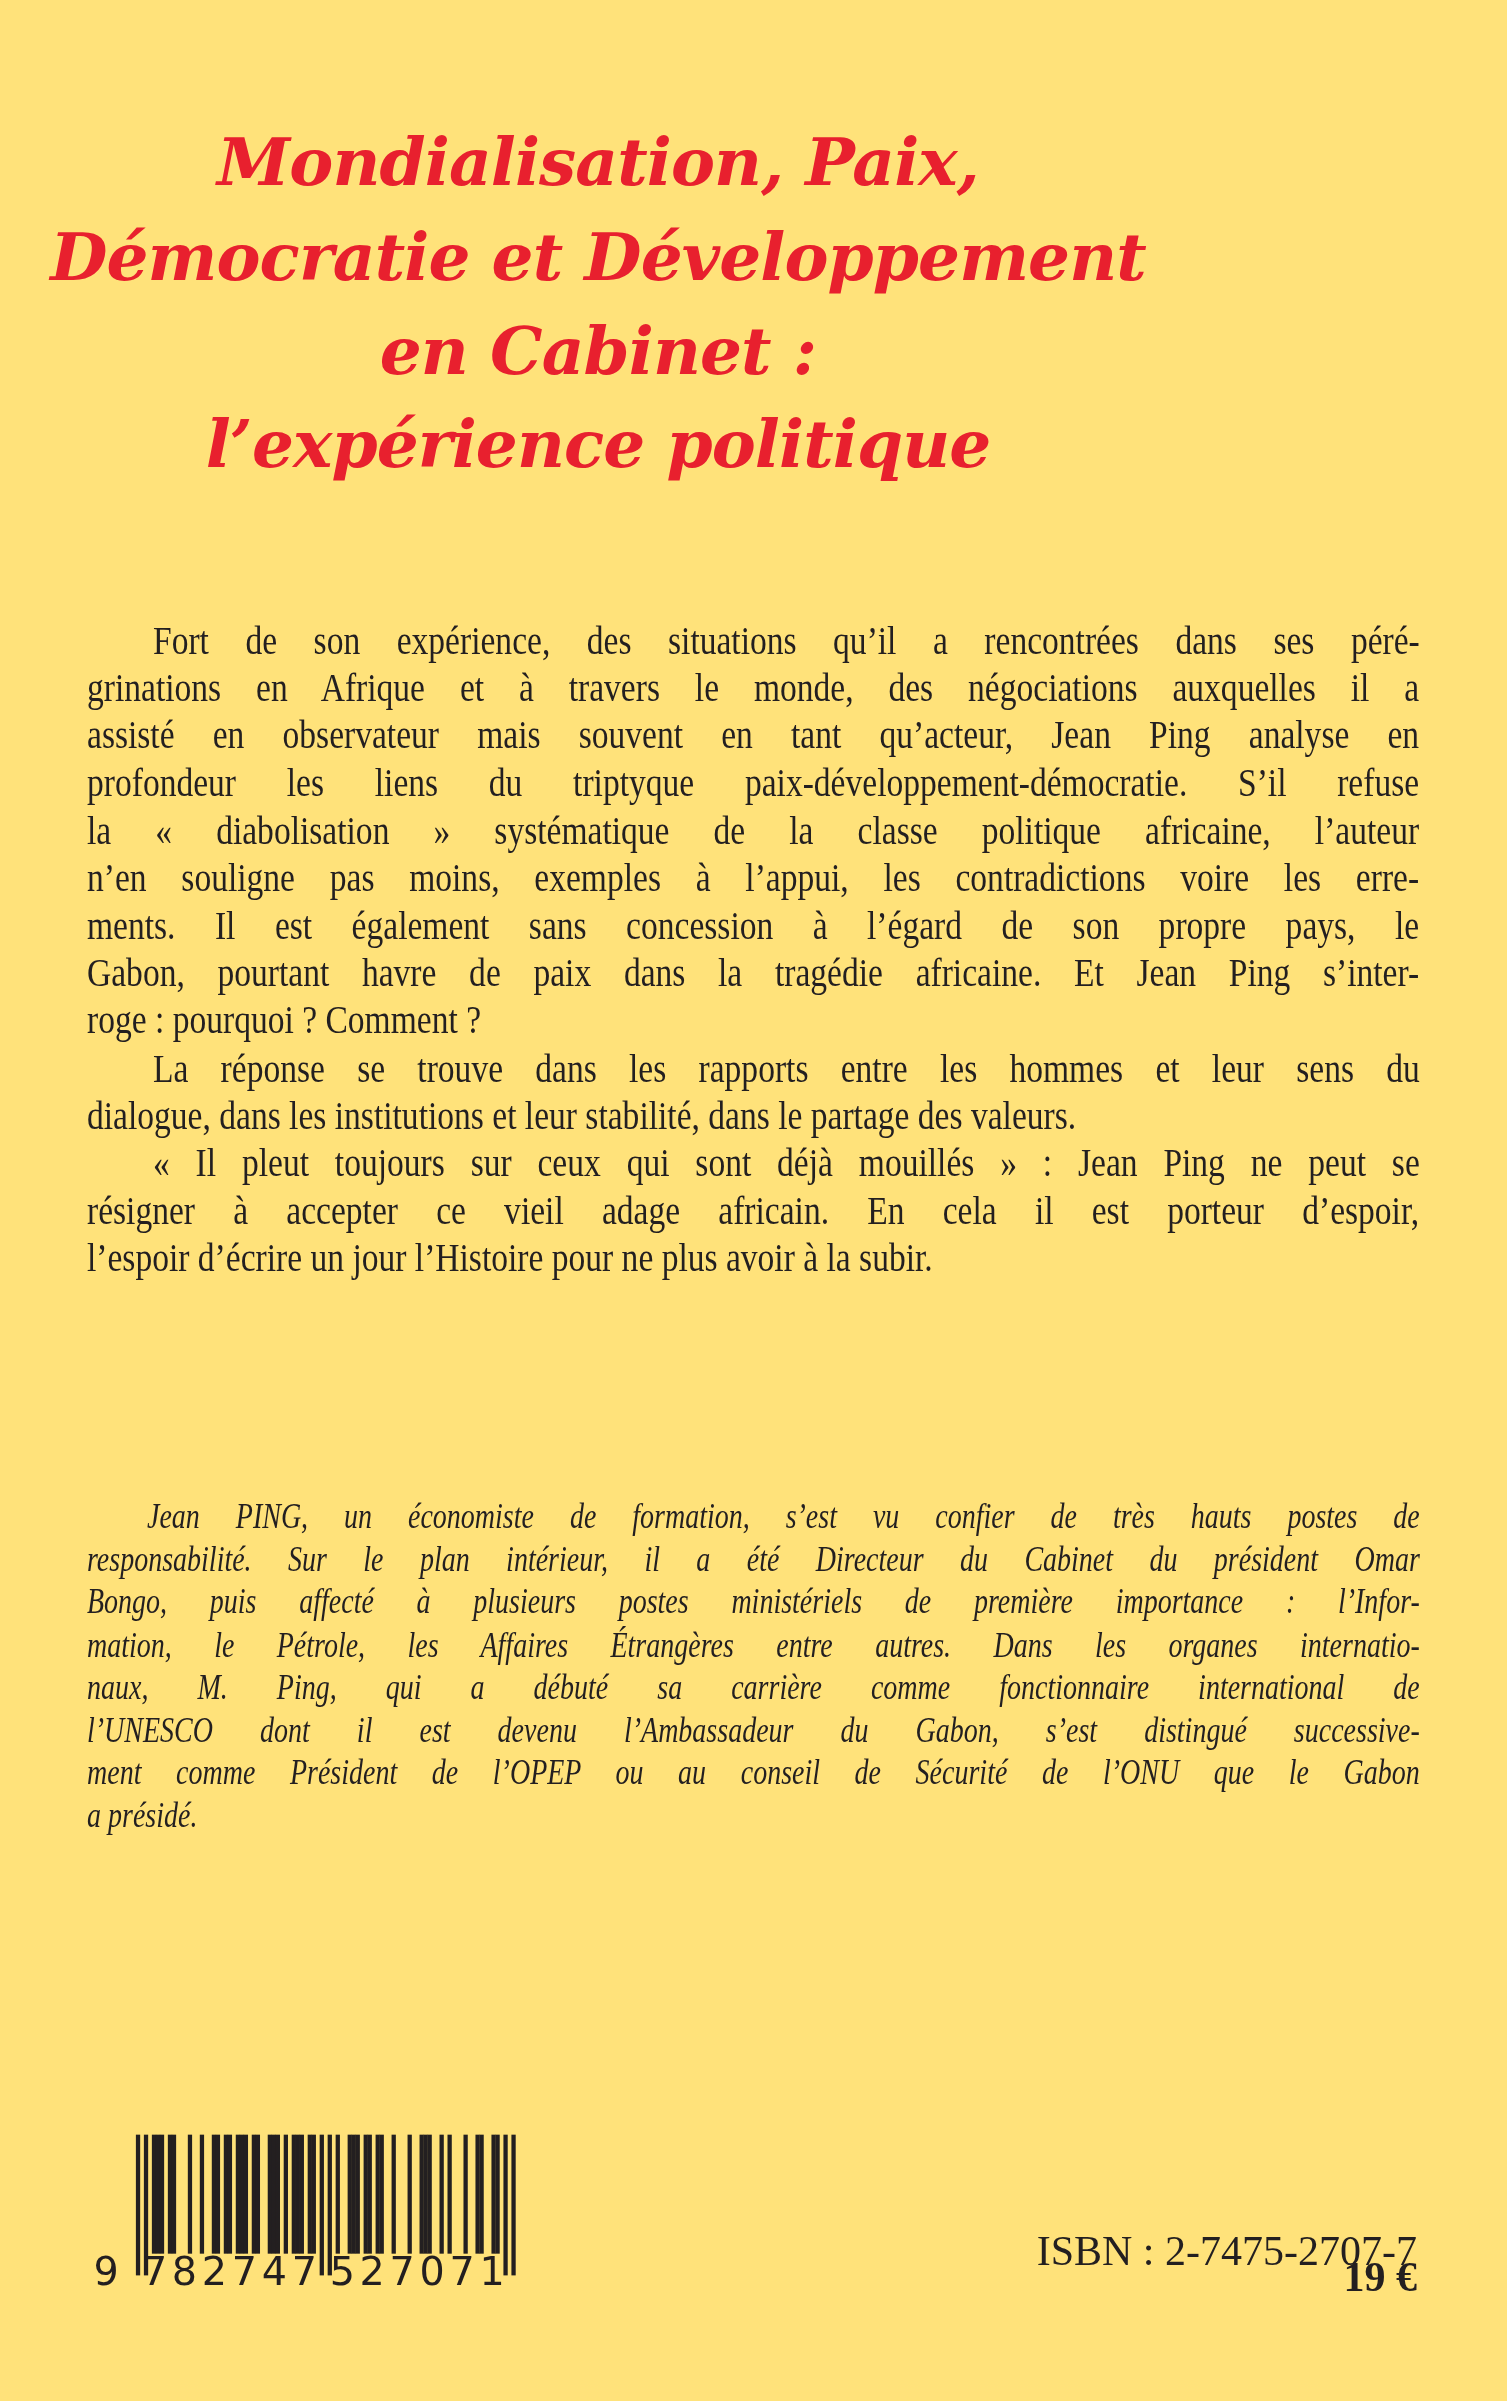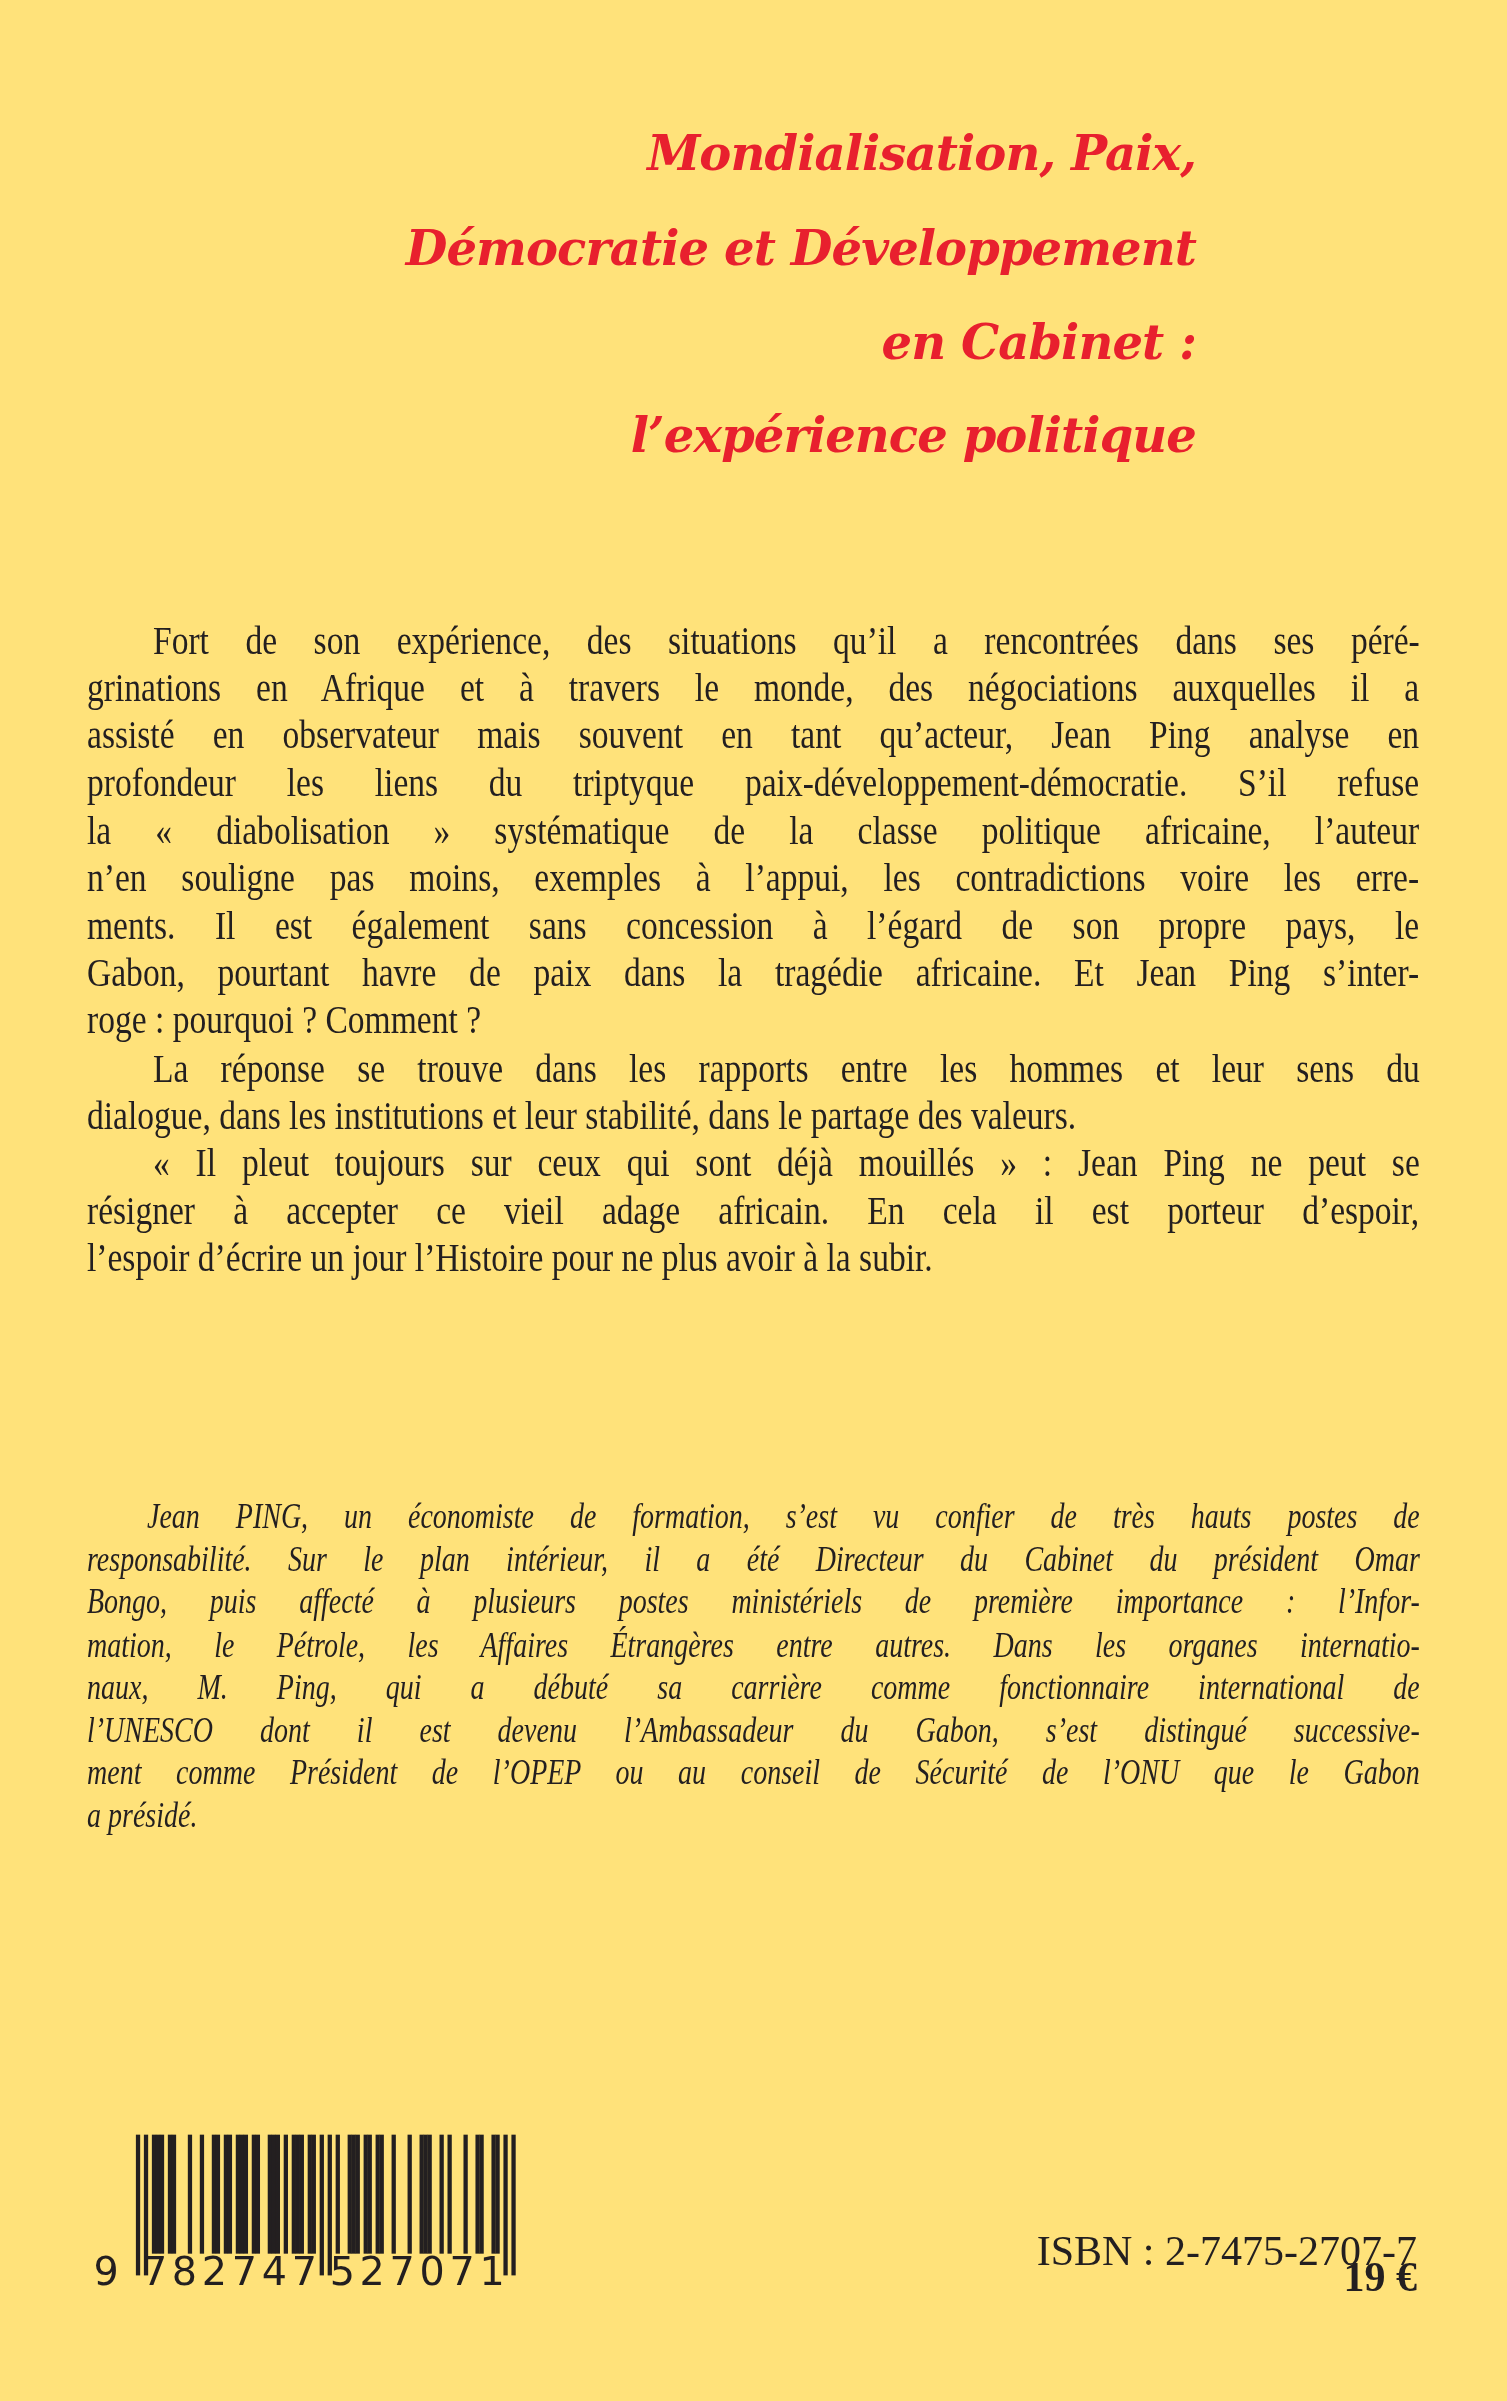--- a/index.html
+++ b/index.html
@@ -11,26 +11,26 @@
     font-family: "Liberation Serif", "DejaVu Serif", serif;
     color: #231F20;
   }
   .cover { position: absolute; inset: 0; }
 
   
   .title-block { position: absolute; left: 0; top: 0; width: 1508px; }
   .title-line {
     position: absolute;
     left: 0; width: 1196px;
-    text-align: right;
+    text-align: center;
     color: #E8202E;
     font-family: "DejaVu Serif", "Liberation Serif", serif;
     font-style: italic;
     font-weight: bold;
-    font-size: 48px;
+    font-size: 66px;
     line-height: 1;
     white-space: nowrap;
     letter-spacing: -0.9px;
   }
 
   
   .line {
     position: absolute;
     left: 87px;
     width: 1332px;

